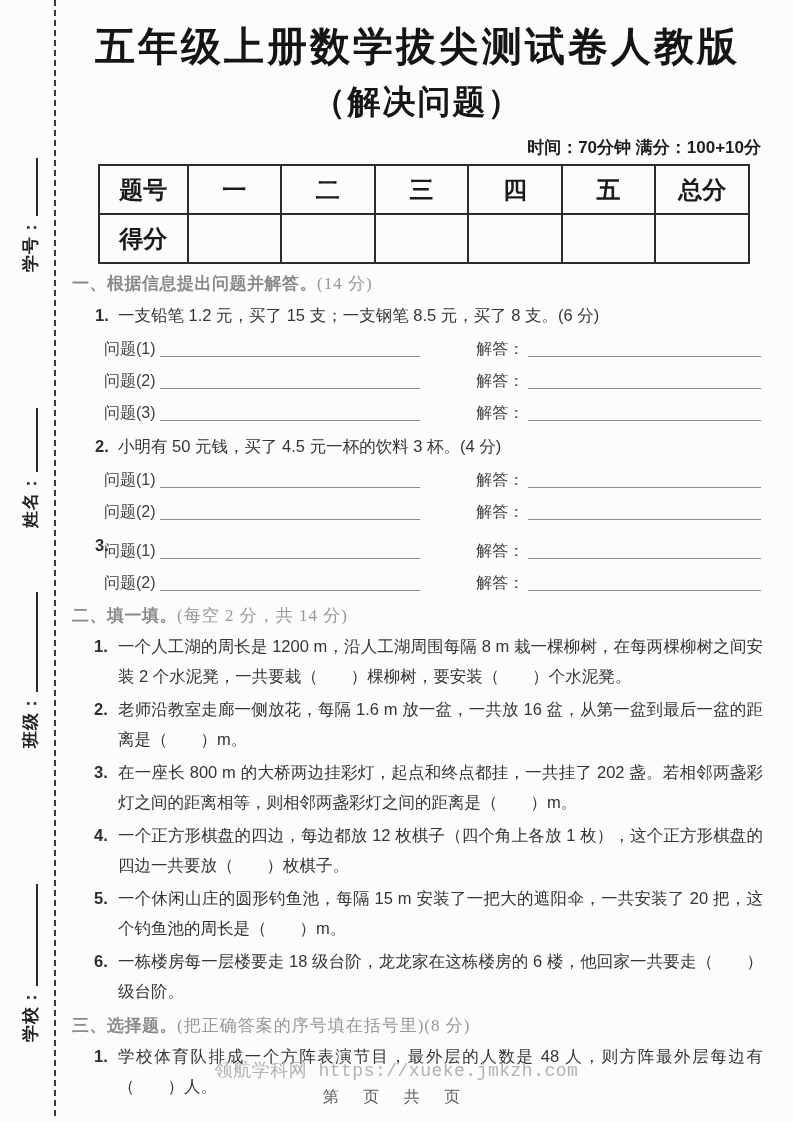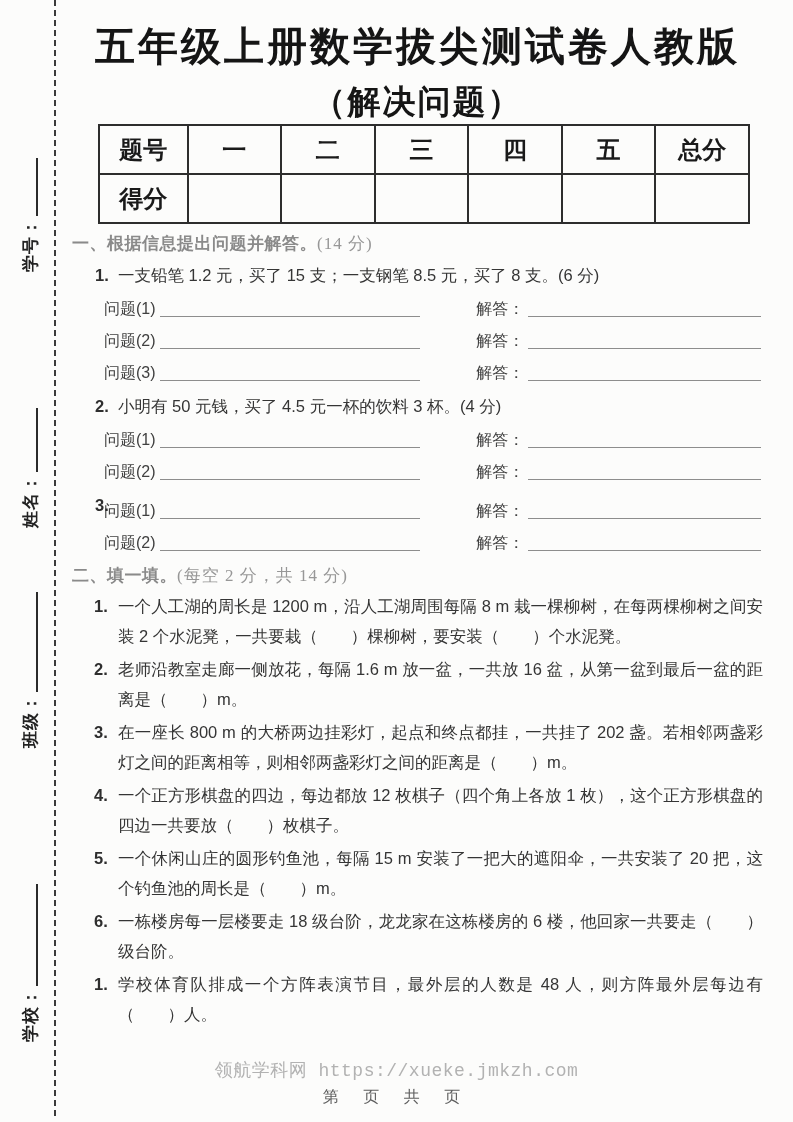--- a/index.html
+++ b/index.html
@@ -93,20 +93,21 @@
     <span>学校：</span>
     <span class="wline" style="width:102px;"></span>
   </div>
 
   <div class="dashed-divider"></div>
 
   <div class="main">
 
     <h1 class="title">五年级上册数学拔尖测试卷人教版</h1>
     <h2 class="subtitle">（解决问题）</h2>
+    <div class="meta">时间：70分钟  满分：100+10分</div>
 
     <table class="score">
       <tbody>
           <tr>
         <td class="c-label">题号</td>
         <td>一</td>
         <td>二</td>
         <td>三</td>
         <td>四</td>
         <td>五</td>
@@ -213,20 +214,23 @@
     </p>
     <p class="fill-item">
       <span class="num">5.</span>
       <span>一个休闲山庄的圆形钓鱼池，每隔 15 m 安装了一把大的遮阳伞，一共安装了 20 把，这个钓鱼池的周长是（　　）m。</span>
     </p>
     <p class="fill-item">
       <span class="num">6.</span>
       <span>一栋楼房每一层楼要走 18 级台阶，龙龙家在这栋楼房的 6 楼，他回家一共要走（　　）级台阶。</span>
     </p>
 
+    <div class="sec-heading">
+      <span>三、选择题。</span><span class="pts">(把正确答案的序号填在括号里)(8 分)</span>
+    </div>
 
     <p class="fill-item">
       <span class="num">1.</span>
       <span>学校体育队排成一个方阵表演节目，最外层的人数是 48 人，则方阵最外层每边有（　　）人。</span>
     </p>
 
   </div>
 
   <div class="footer">
     <div class="site">领航学科网 https://xueke.jmkzh.com</div>

